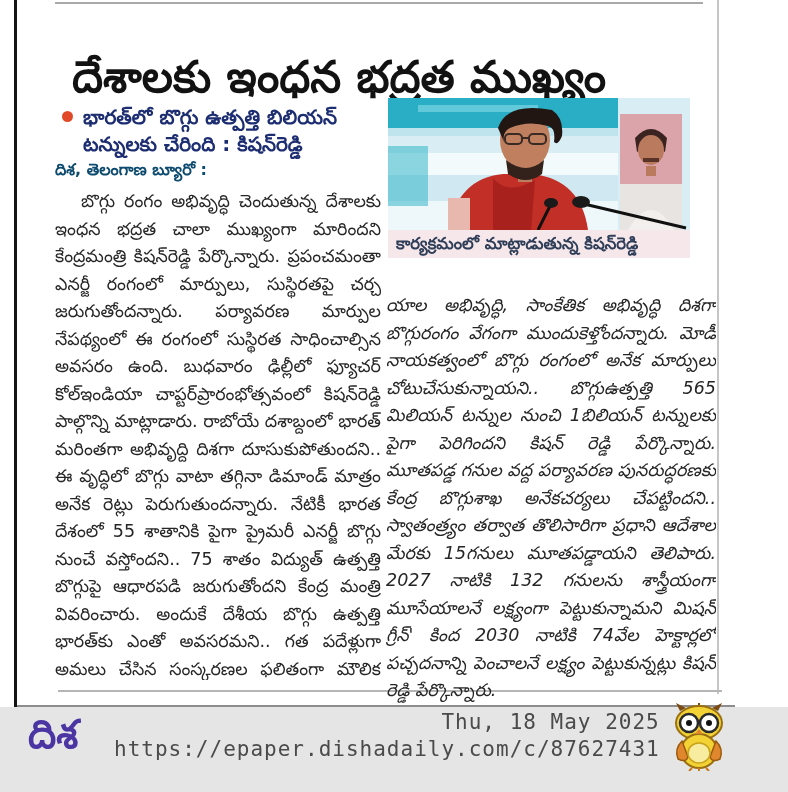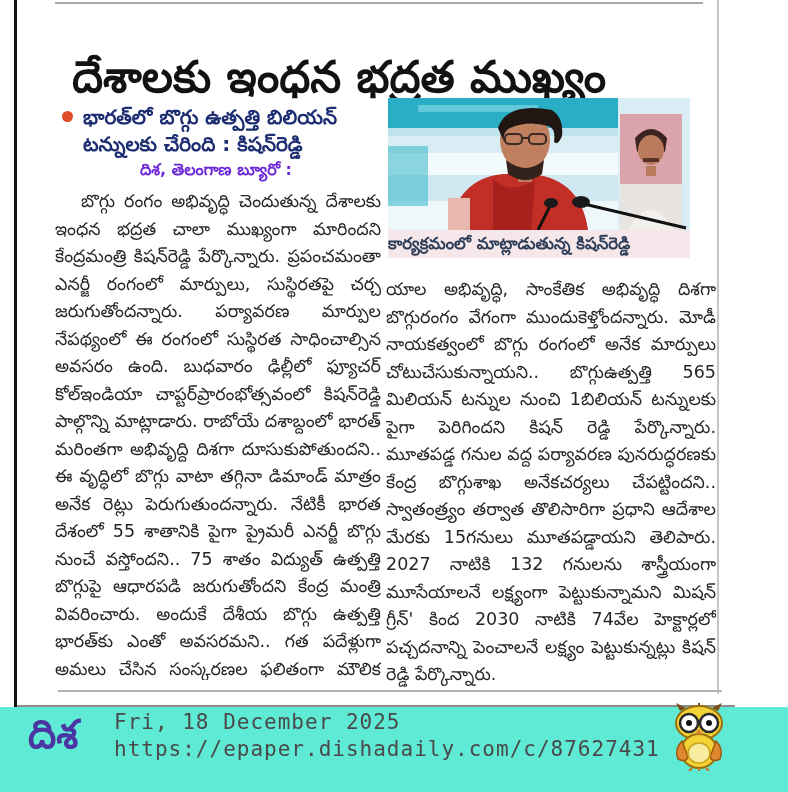--- a/index.html
+++ b/index.html
@@ -22,42 +22,42 @@
   .subhead-row{position:absolute;left:62px;top:104px;width:318px;}
   .bullet{
     display:inline-block;width:11px;height:11px;border-radius:50%;
     background:#e04a28;vertical-align:top;margin-top:7px;
   }
   .subhead-text{
     display:inline-block;width:292px;margin-left:10px;
     font-size:20px;line-height:27px;font-weight:bold;color:#1c2d72;
   }
   .byline{
-    position:absolute;left:55px;top:160px;width:322px;text-align:center;
-    font-size:16px;font-weight:bold;color:#6d28d9;
+    position:absolute;left:55px;top:160px;width:322px;
+    font-size:16px;font-weight:bold;color:#0c4a6e;
   }
   .body-text{
     position:absolute;font-size:17.5px;line-height:27.5px;color:#262626;
     text-align:justify;overflow:hidden;
   }
   .body-left{left:55px;top:188px;width:326px;height:492px;}
-  .body-right{left:386px;top:276px;width:330px;height:412px;}
+  .body-right{left:386px;top:292px;width:330px;height:412px;font-style:italic;}
   .body-left .indent{display:inline-block;width:26px;}
 
   
   .photo-figure{position:absolute;left:388px;top:98px;width:302px;height:160px;}
   .photo-figure svg{display:block;}
   .photo-caption{
     position:absolute;left:0;top:132px;width:302px;height:28px;
     background:#f6e8ea;color:#2e3d58;font-weight:bold;font-size:16.5px;
-    line-height:28px;box-sizing:border-box;overflow:hidden;white-space:nowrap;
+    line-height:28px;padding-left:8px;box-sizing:border-box;overflow:hidden;white-space:nowrap;
   }
 
   
-  .footer{position:absolute;left:0;top:707px;width:788px;height:85px;background:#5eead4;}
+  .footer{position:absolute;left:0;top:707px;width:788px;height:85px;background:#e5e5e5;text-align:right;}
   .logo{
     position:absolute;left:28px;top:4px;font-size:40px;line-height:46px;
     font-weight:bold;color:#4a35a3;
   }
   .footer-lines{
     position:absolute;left:114px;top:2px;
     font-family:"DejaVu Sans Mono","Liberation Mono",monospace;
     font-size:21px;line-height:27px;color:#4a4a4a;letter-spacing:1px;white-space:nowrap;
   }
   .owl-wrap{position:absolute;left:662px;top:-6px;width:74px;height:70px;}
@@ -126,21 +126,21 @@
         <line x1="298" y1="130" x2="196" y2="106" stroke="#111" stroke-width="3"></line>
         <ellipse cx="193" cy="104" rx="9" ry="6" fill="#1a1a1a"></ellipse>
       </g>
     </svg>
     <figcaption class="photo-caption">కార్యక్రమంలో మాట్లాడుతున్న కిషన్‌రెడ్డి</figcaption>
   </figure>
 
   <div class="footer">
     <div class="logo">దిశ</div>
     <div class="footer-lines">
-      <div>Fri, 18 December 2025</div>
+      <div>Thu, 18 May 2025</div>
       <div>https://epaper.dishadaily.com/c/87627431</div>
     </div>
     <div class="owl-wrap">
       <svg width="74" height="70" viewBox="0 0 74 70">
         <path d="M18 10 L14 2 L24 7 Z" fill="#7a4b12"></path>
         <path d="M56 10 L60 2 L50 7 Z" fill="#7a4b12"></path>
         <line x1="37" y1="8" x2="37" y2="2" stroke="#7a4b12" stroke-width="2"></line>
         <ellipse cx="37" cy="22" rx="23" ry="17" fill="#f2d235" stroke="#9a7010" stroke-width="2"></ellipse>
         <ellipse cx="37" cy="50" rx="18" ry="17" fill="#f2d235" stroke="#9a7010" stroke-width="2"></ellipse>
         <path d="M20 40 q-8 8 -4 18 q8 4 10 -2 z" fill="#e0862c" stroke="#9a5a10" stroke-width="1.5"></path>

